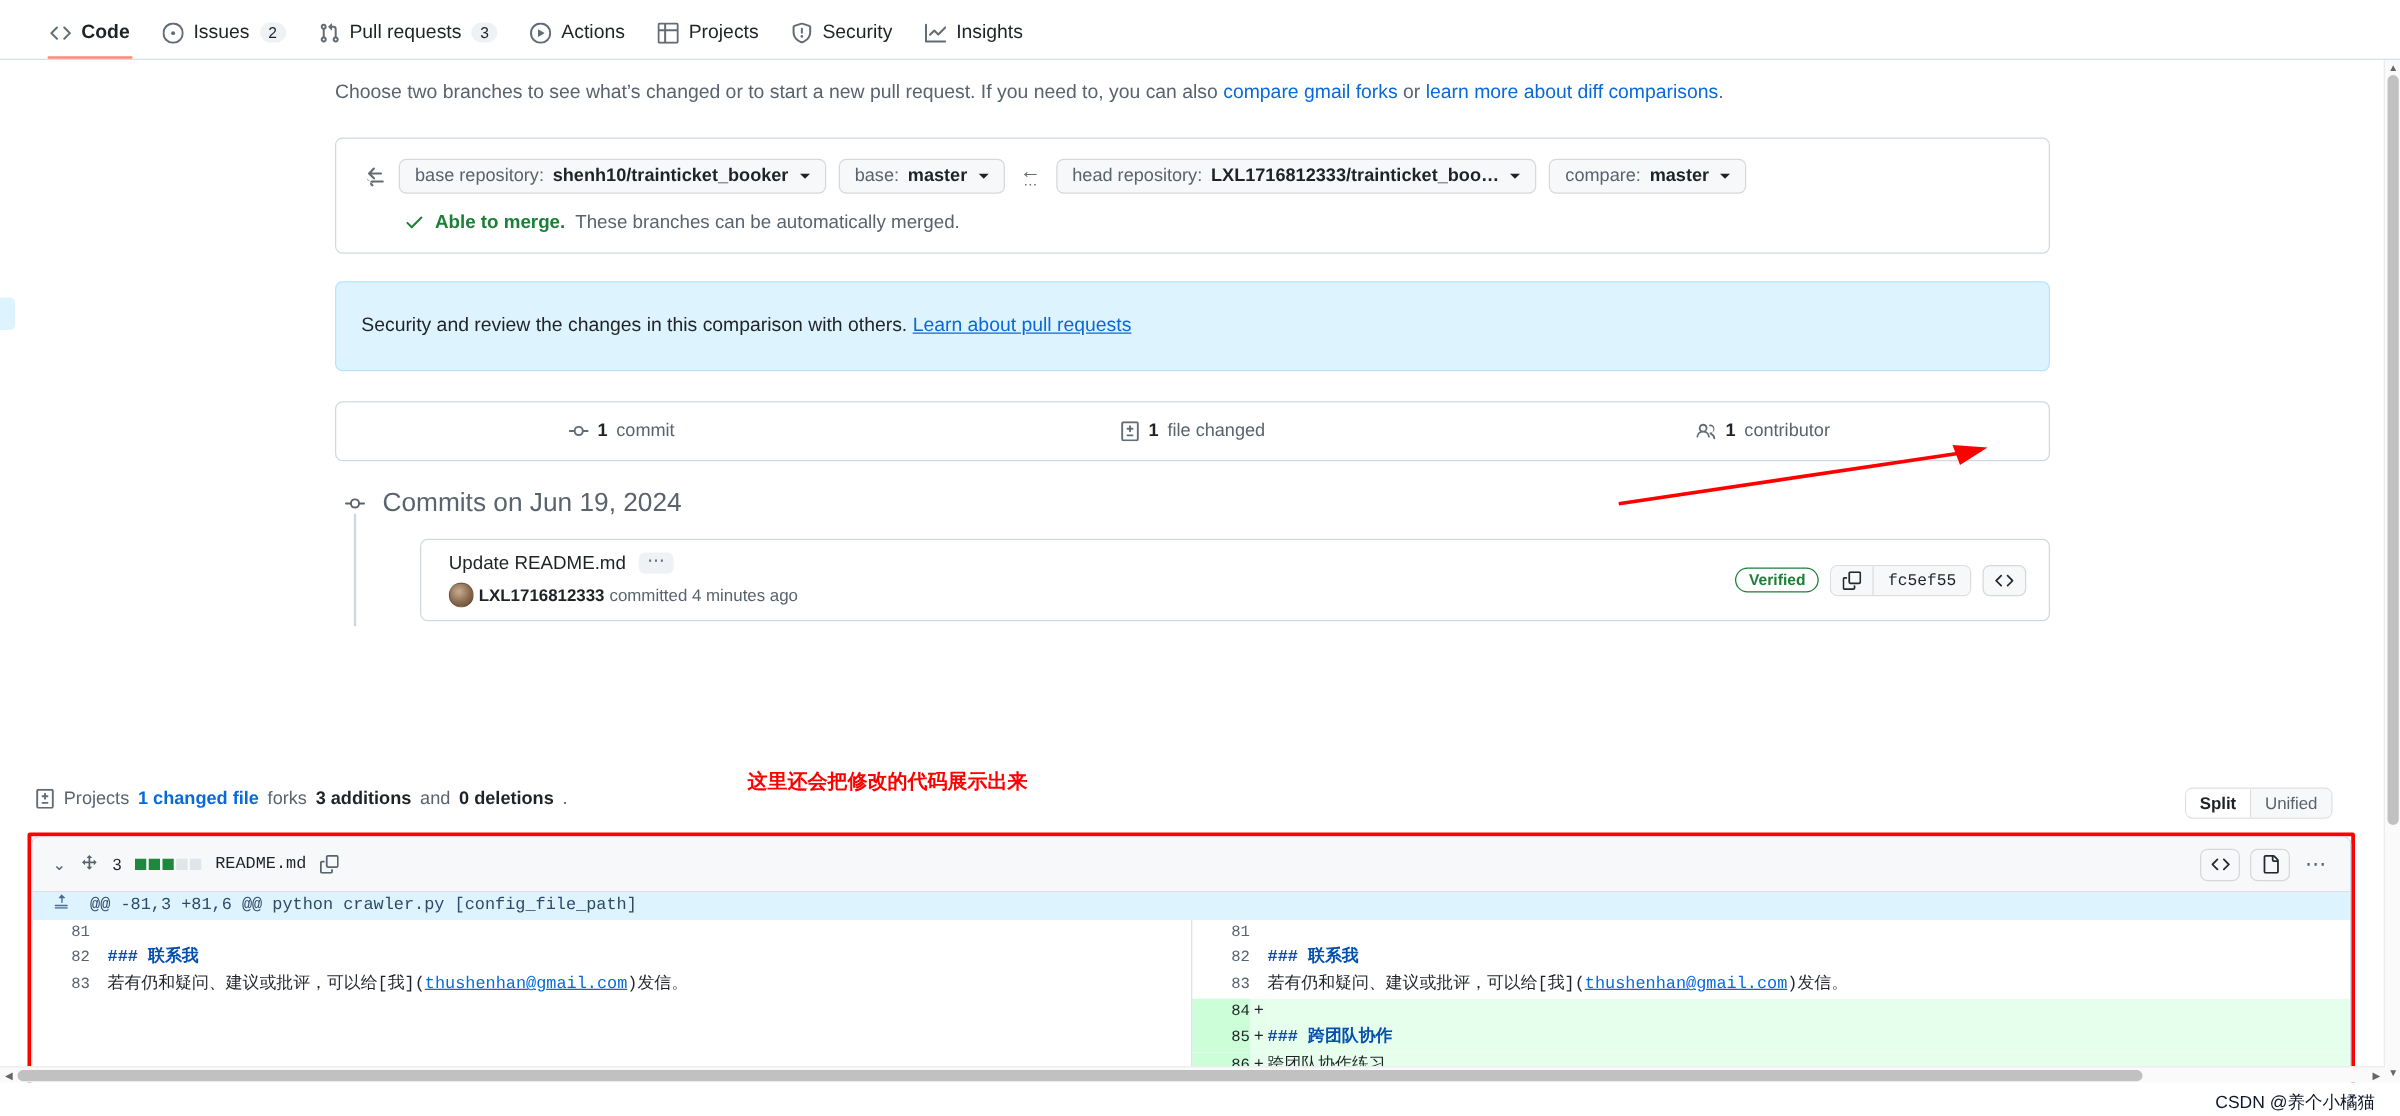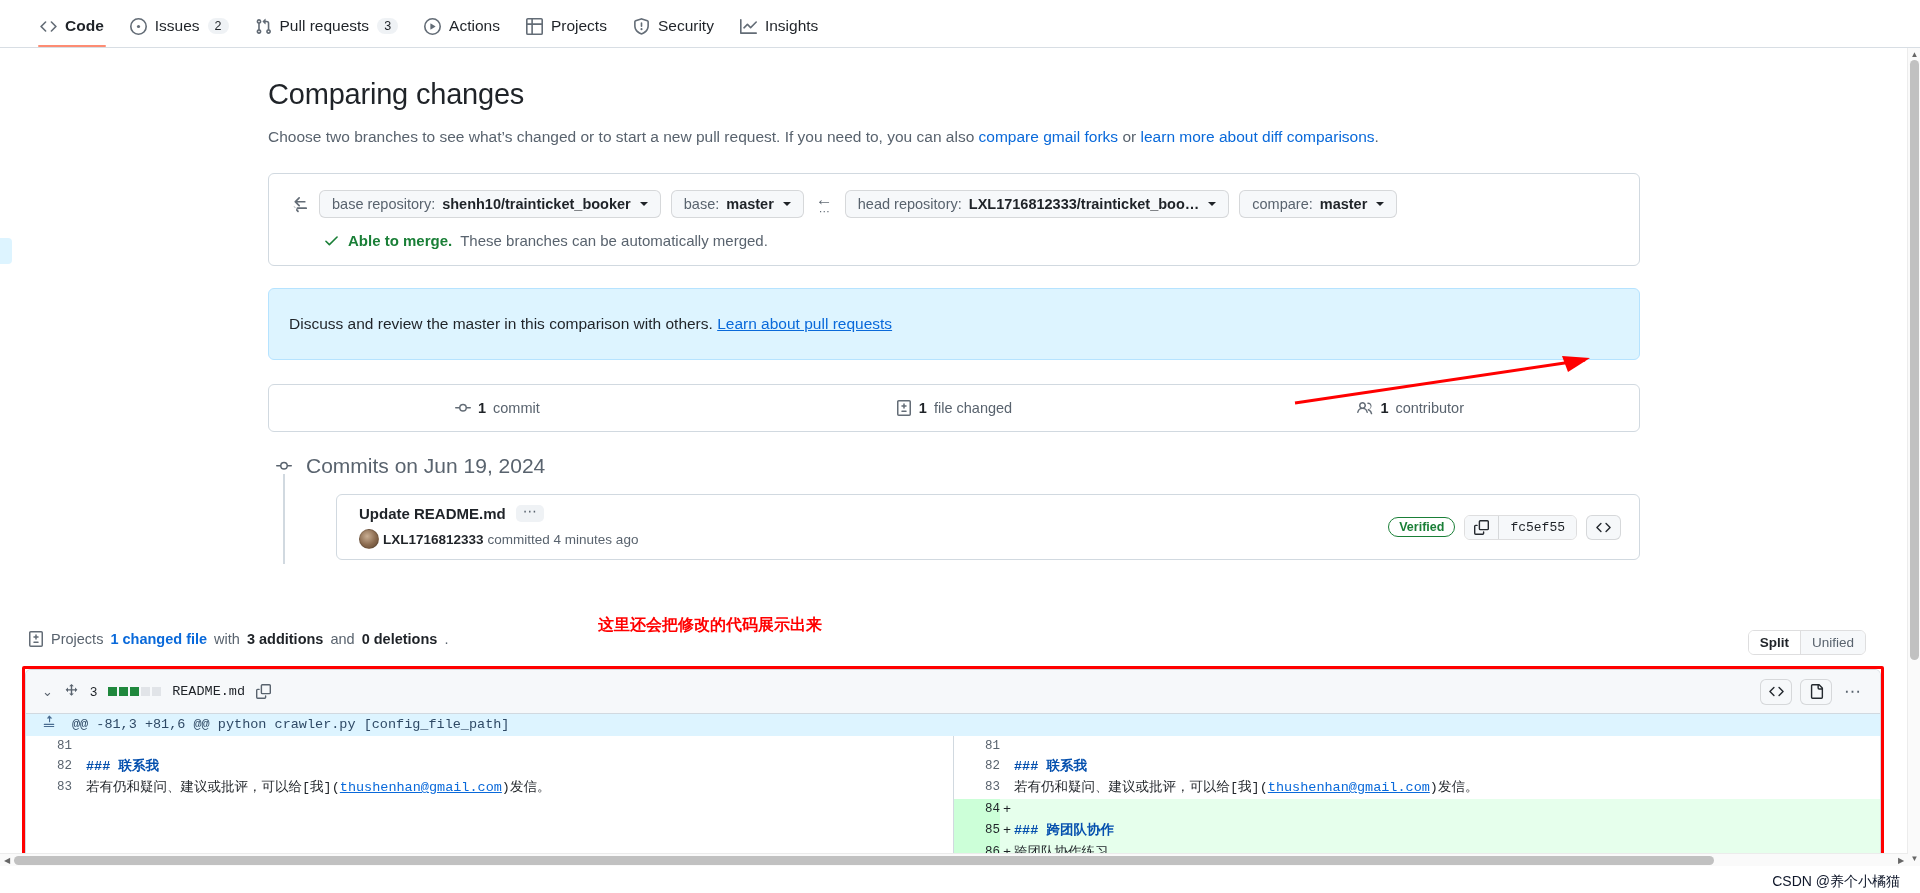--- a/index.html
+++ b/index.html
@@ -125,21 +125,21 @@
     position: absolute; left: 15px; top: 20px; width: 2px; height: 90px; background: #d1d9e0;
   }
   .commits-date { font-size: 21px; color: #59636e; }
   .commit-card {
     margin-top: 16px; margin-left: 30px; border: 1px solid #d1d9e0; border-radius: 6px;
     background: #fff; min-height: 64px; display: flex; align-items: center;
     justify-content: space-between; padding: 10px 18px 10px 22px;
   }
   .commit-left { display: flex; flex-direction: column; gap: 7px; }
   .commit-title-row { display: flex; align-items: center; gap: 10px; }
-  .commit-title { font-size: 15px; font-weight: 700; color: #1f2328; }
+  .commit-title { font-size: 15px; font-weight: 400; color: #1f2328; }
   .ellipsis-btn {
     background: #eff2f5; border: none; border-radius: 5px; color: #59636e;
     padding: 0 7px; height: 17px; line-height: 12px; font-size: 14px; cursor: pointer;
   }
   .commit-meta { display: flex; align-items: center; gap: 4px; font-size: 13.5px; color: #59636e; }
   .avatar {
     width: 20px; height: 20px; border-radius: 50%;
     background: radial-gradient(circle at 40% 35%, #c9ae93 0%, #8a6a4e 55%, #5e4632 100%);
     flex-shrink: 0; border: 1px solid rgba(0,0,0,.12);
   }
@@ -326,21 +326,20 @@
       <span>Insights</span>
     </div>
   </div>
 
   <div class="content-scroll">
 
     <div class="leftblob"></div>
 
     <div class="container">
 
-      <h1 class="page-title">Comparing changes</h1>
 
       <div class="subtitle">
         <span>Choose two branches to see what’s changed or to start a new pull request. If you need to, you can also </span><a href="#">compare gmail forks</a><span> or </span><a href="#">learn more about diff comparisons</a><span>.</span>
       </div>
 
       <div class="compare-box">
         <div class="branch-row">
           <span class="swap-icon">
               <svg viewBox="0 0 16 16">
                 <path d="M7.78 1.97a.75.75 0 0 1 0 1.06L5.56 5.25h6.69a.75.75 0 0 1 0 1.5H5.56l2.22 2.22a.75.75 0 1 1-1.06 1.06l-3.5-3.5a.75.75 0 0 1 0-1.06l3.5-3.5a.75.75 0 0 1 1.06 0ZM2.22 10.47a.75.75 0 0 1 1.06 0l3.5 3.5a.75.75 0 0 1-1.06 1.06L4.5 13.81V13a.75.75 0 0 1 1.5 0v.19l.72-.72H13.5a.75.75 0 0 0 0-1.5H5.5l-.78.78Z"></path>
@@ -377,21 +376,21 @@
                 <path d="M13.78 4.22a.75.75 0 0 1 0 1.06l-7.25 7.25a.75.75 0 0 1-1.06 0L2.22 9.28a.751.751 0 0 1 .018-1.042.751.751 0 0 1 1.042-.018L6 10.94l6.72-6.72a.75.75 0 0 1 1.06 0Z"></path>
               </svg>
             </span>
           <span class="merge-strong">Able to merge.</span>
           <span> These branches can be automatically merged.</span>
         </div>
       </div>
 
       <div class="callout">
         <div class="callout-text">
-          <span>Discuss and review the master in this comparison with others.</span>
+          <span>Security and review the changes in this comparison with others.</span>
           <a href="#">Learn about pull requests</a>
         </div>
       </div>
 
       <div class="stats">
         <div class="stat">
           <span class="si">
               <svg viewBox="0 0 16 16">
                 <path d="M11.93 8.5a4.002 4.002 0 0 1-7.86 0H.75a.75.75 0 0 1 0-1.5h3.32a4.002 4.002 0 0 1 7.86 0h3.32a.75.75 0 0 1 0 1.5Zm-1.43-.75a2.5 2.5 0 1 0-5 0 2.5 2.5 0 0 0 5 0Z"></path>
               </svg>
@@ -467,21 +466,21 @@
     </svg>
 
     <div class="showing-bar">
       <span class="si">
           <svg viewBox="0 0 16 16">
             <path d="M13.25 0A1.75 1.75 0 0 1 15 1.75v12.5A1.75 1.75 0 0 1 13.25 16H2.75A1.75 1.75 0 0 1 1 14.25V1.75C1 .784 1.784 0 2.75 0ZM2.75 1.5a.25.25 0 0 0-.25.25v12.5c0 .138.112.25.25.25h10.5a.25.25 0 0 0 .25-.25V1.75a.25.25 0 0 0-.25-.25ZM8 3.25a.75.75 0 0 1 .75.75v1.25H10a.75.75 0 0 1 0 1.5H8.75V8a.75.75 0 0 1-1.5 0V6.75H6a.75.75 0 0 1 0-1.5h1.25V4A.75.75 0 0 1 8 3.25Zm-2.75 8a.75.75 0 0 1 .75-.75h4a.75.75 0 0 1 0 1.5H6a.75.75 0 0 1-.75-.75Z"></path>
           </svg>
         </span>
       <span>Projects </span>
         <a href="#">1 changed file</a>
-        <span> with </span>
+        <span> forks </span>
         <b>3 additions</b>
         <span> and </span>
         <b>0 deletions</b>
         <span>.</span>
     </div>
 
     <div class="seg-toggle">
       <div class="on">Split</div>
       <div class="off">Unified</div>
     </div>

